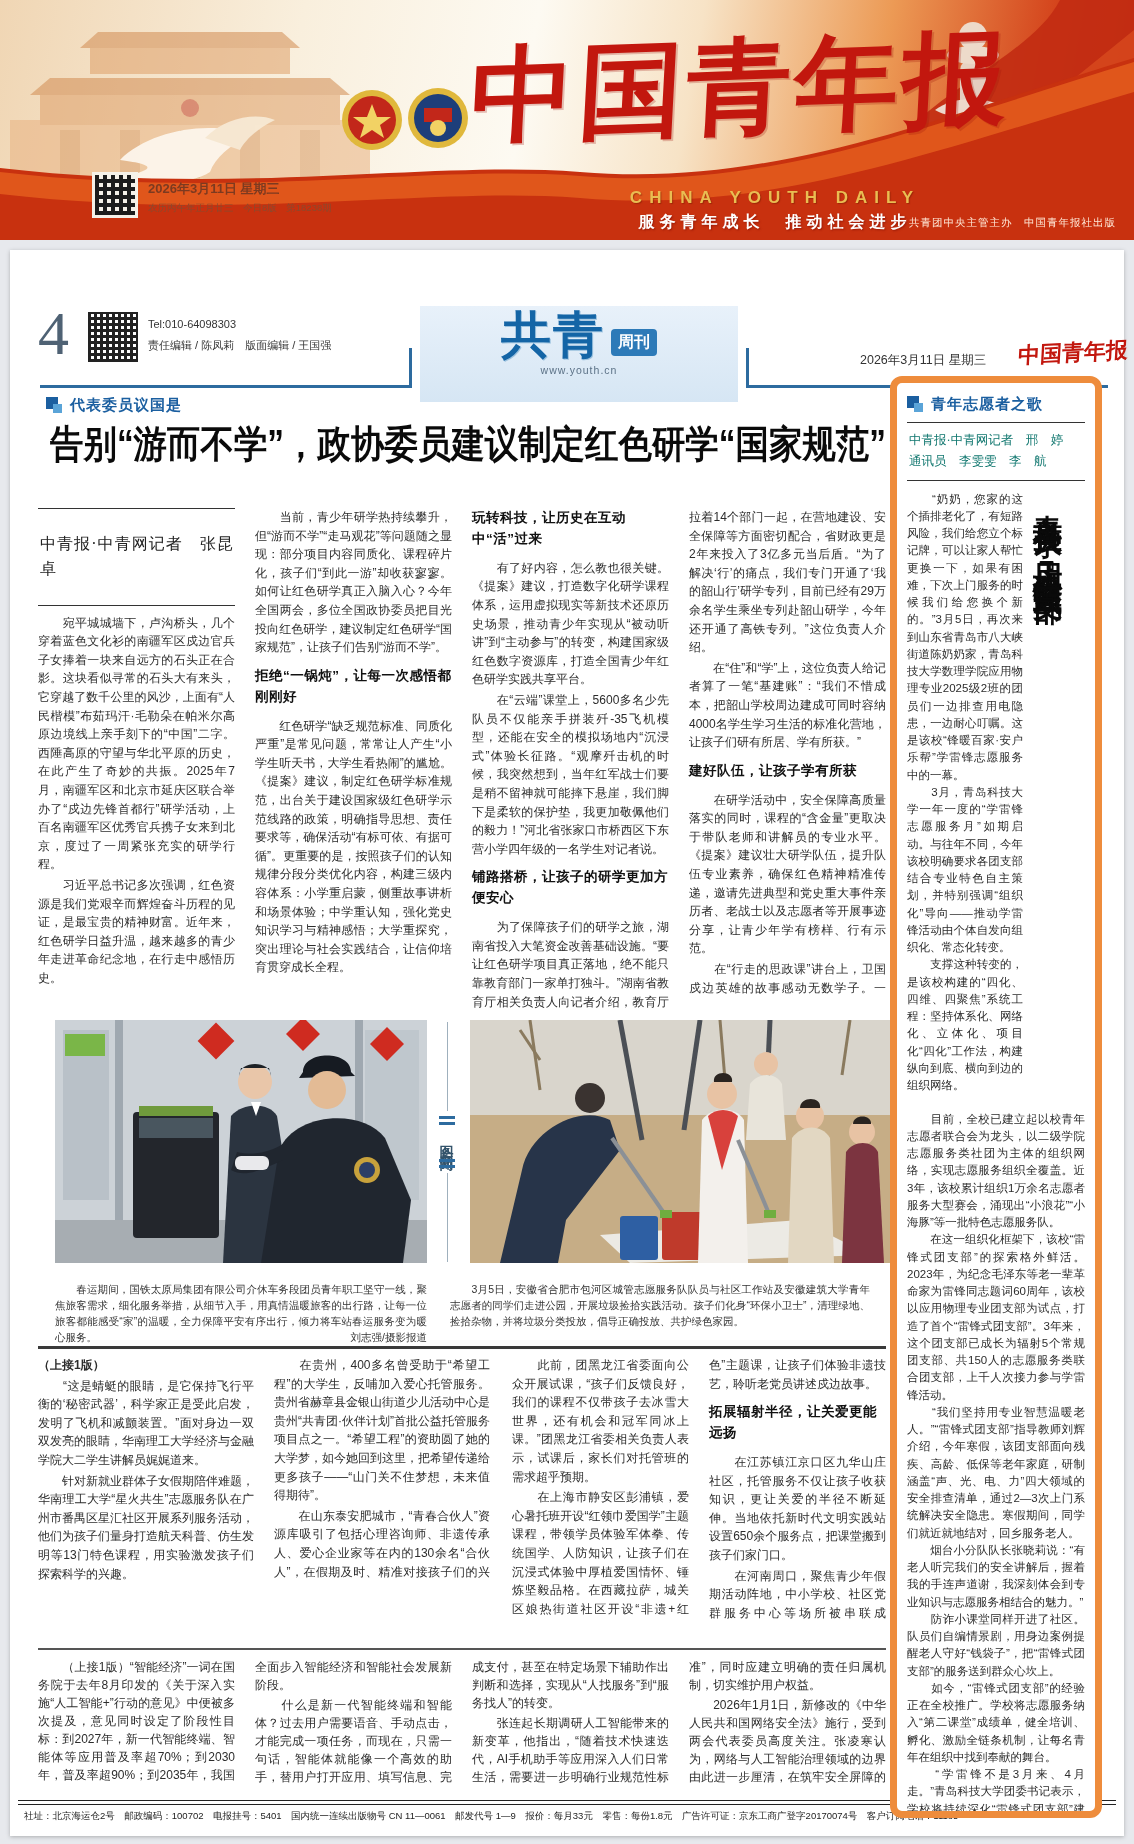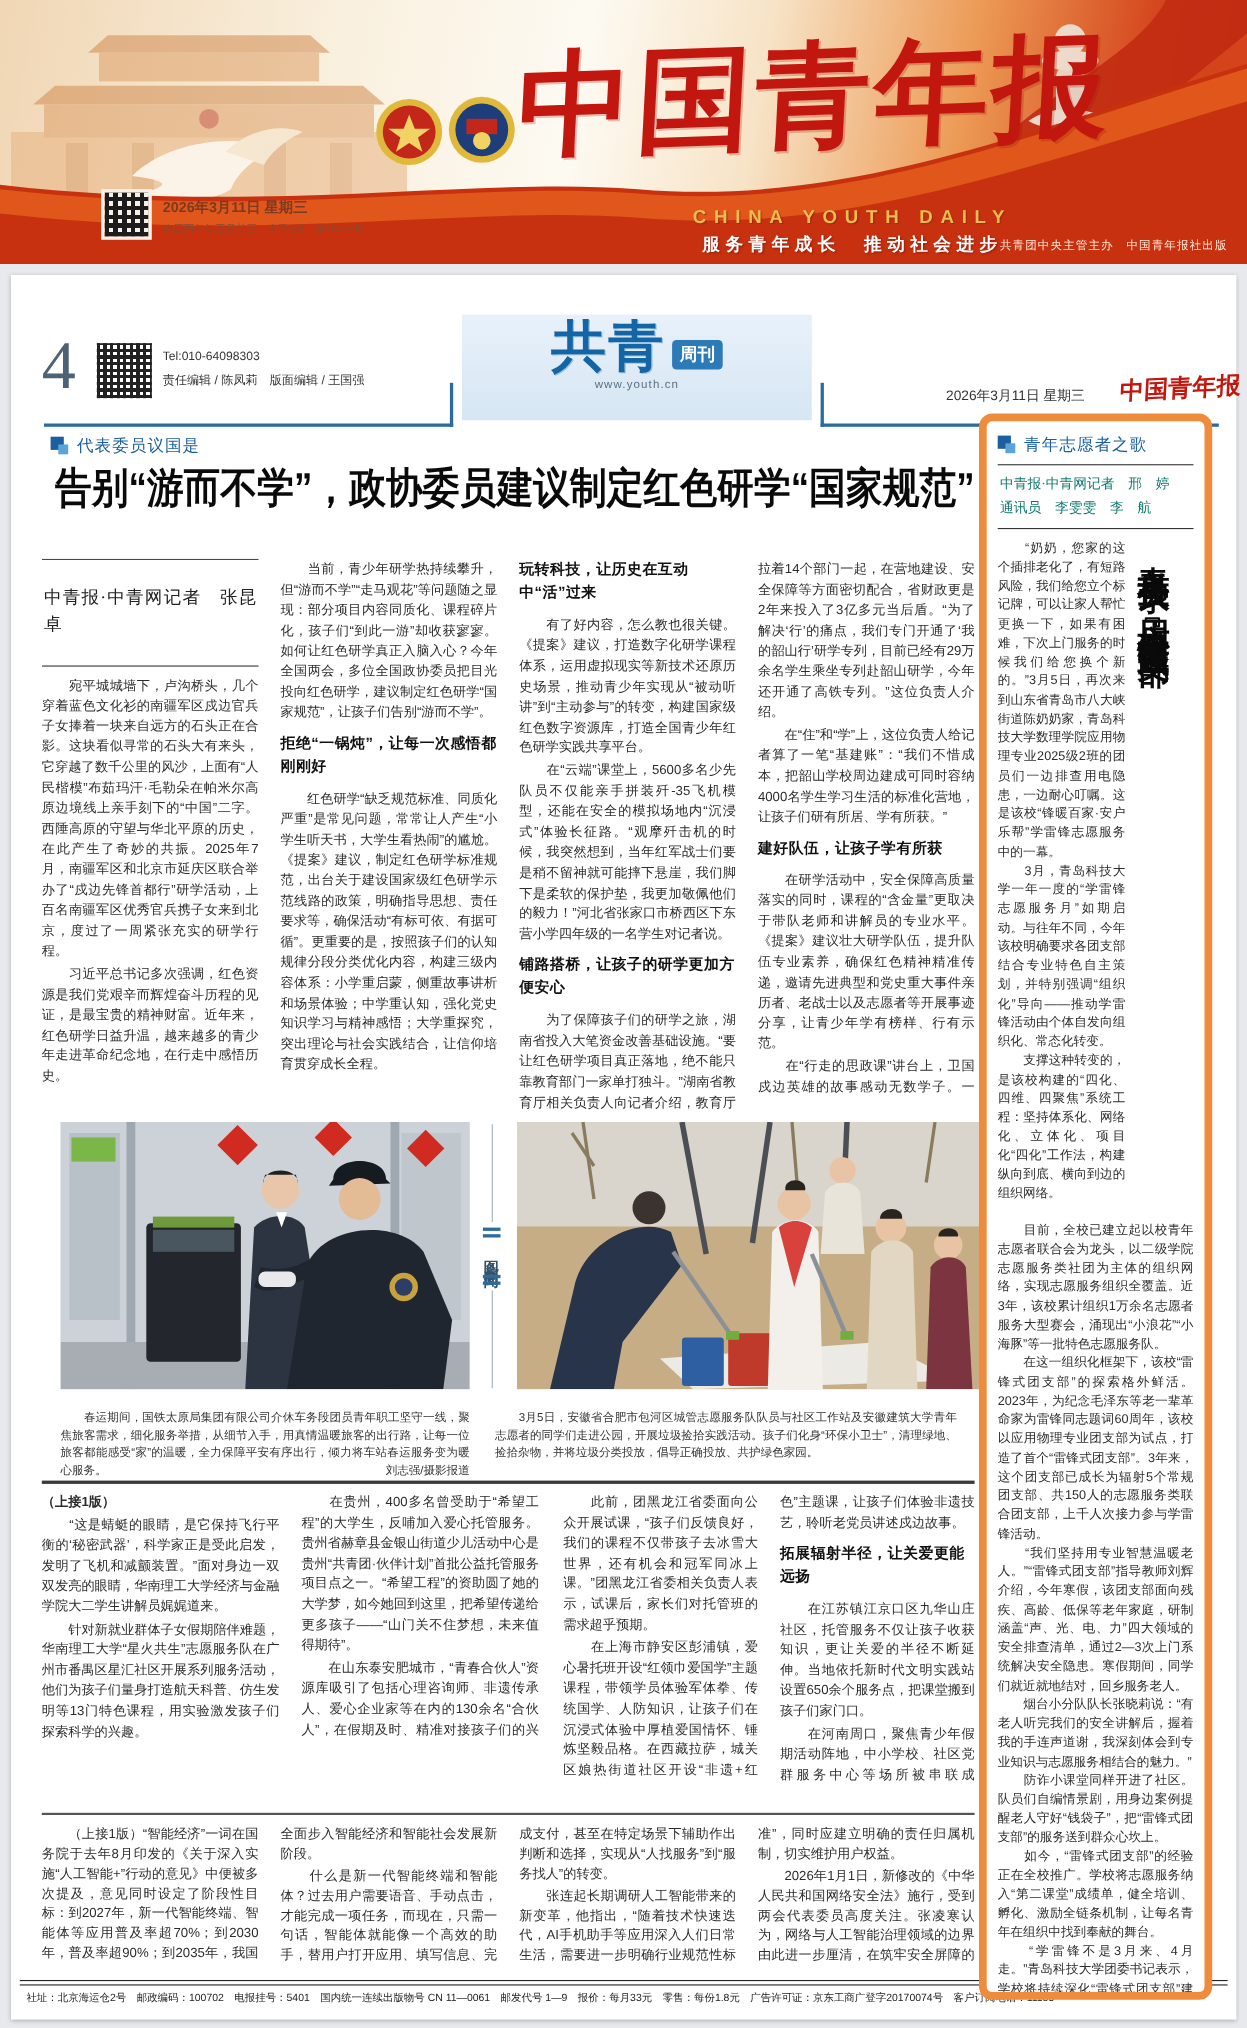--- a/index.html
+++ b/index.html
@@ -35,39 +35,39 @@
 
   
   .pagenum{position:absolute;left:28px;top:52px;font-family:"Liberation Serif",serif;font-size:62px;color:#4f6274;line-height:1;}
   .sec-qr{position:absolute;left:78px;top:62px;width:50px;height:50px;background:
       repeating-linear-gradient(0deg,#222 0 3px,transparent 3px 6px),
       repeating-linear-gradient(90deg,#222 0 3px,#fff 3px 6px);}
   .sec-tel{position:absolute;left:138px;top:68px;font-size:11px;color:#333;}
   .sec-editors{position:absolute;left:138px;top:88px;font-size:11px;color:#333;}
   .rule-left{position:absolute;left:30px;top:135px;width:372px;height:3px;background:#2d6b9f;}
   .tick-left{position:absolute;left:399px;top:98px;width:3px;height:40px;background:#2d6b9f;}
-  .weekly-box{position:absolute;left:410px;top:36px;width:318px;height:96px;
+  .weekly-box{position:absolute;left:410px;top:56px;width:318px;height:96px;
     background:linear-gradient(180deg,#e8f1fa,#d6e6f4);display:flex;flex-direction:column;align-items:center;}
   .weekly-row{display:flex;align-items:flex-end;gap:6px;margin-top:4px;}
   .weekly-title{font-size:50px;font-weight:900;color:#1465a6;letter-spacing:2px;line-height:1;
     font-family:"Liberation Sans",sans-serif;text-shadow:1px 1px 0 #9cc2de;}
   .weekly-sub{background:#2d7ab8;color:#fff;font-weight:bold;font-size:16px;padding:3px 7px;border-radius:4px;margin-bottom:4px;}
   .weekly-site{font-size:10.5px;color:#5b7186;margin-top:4px;letter-spacing:1px;}
   .tick-right{position:absolute;left:736px;top:98px;width:3px;height:40px;background:#2d6b9f;}
   .rule-right{position:absolute;left:736px;top:135px;width:362px;height:3px;background:#2d6b9f;}
   .sec-date{position:absolute;left:850px;top:102px;font-size:12.5px;color:#333;}
   .sec-logo{position:absolute;left:1008px;top:88px;font-family:"DejaVu Serif",serif;font-weight:bold;
     font-size:22px;color:#c2170e;transform:rotate(-3deg) skewX(-6deg);white-space:nowrap;}
 
   
   .tag{display:flex;align-items:center;gap:7px;}
   .tagicon{position:relative;width:17px;height:17px;flex:0 0 17px;}
   .tagicon .sq1{position:absolute;left:0;top:0;width:12px;height:12px;background:#1b5fa0;}
   .tagicon .sq2{position:absolute;left:7px;top:7px;width:9px;height:9px;background:#5aa4d8;}
-  .tag-label{color:#1b5fa0;font-weight:normal;font-size:15px;letter-spacing:1px;}
+  .tag-label{color:#1b5fa0;font-weight:bold;font-size:15px;letter-spacing:1px;}
   .main-tag{position:absolute;left:36px;top:146px;}
 
   
   .main-headline{position:absolute;left:40px;top:172px;width:850px;margin:0;
     font-size:38px;font-weight:900;color:#0a0a0a;letter-spacing:0;white-space:nowrap;
     transform:scaleX(.88);transform-origin:left center;line-height:1.2;}
   .main-cols{position:absolute;left:28px;top:258px;width:848px;height:504px;
     column-count:4;column-gap:20px;overflow:hidden;font-size:12px;line-height:1.55;text-align:justify;color:#2c2c2c;}
   .byline-box{border-top:1.5px solid #333;border-bottom:1.5px solid #333;padding:23px 2px;margin:0 0 8px 0;
     font-family:"Liberation Serif",serif;font-size:16px;color:#222;}

